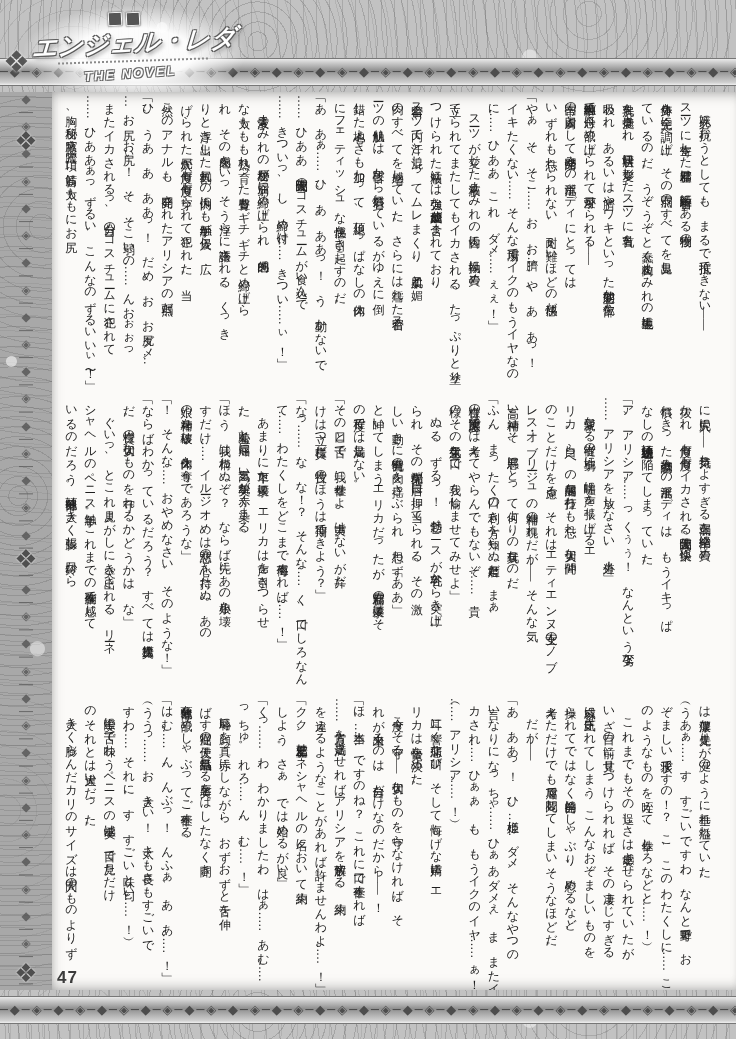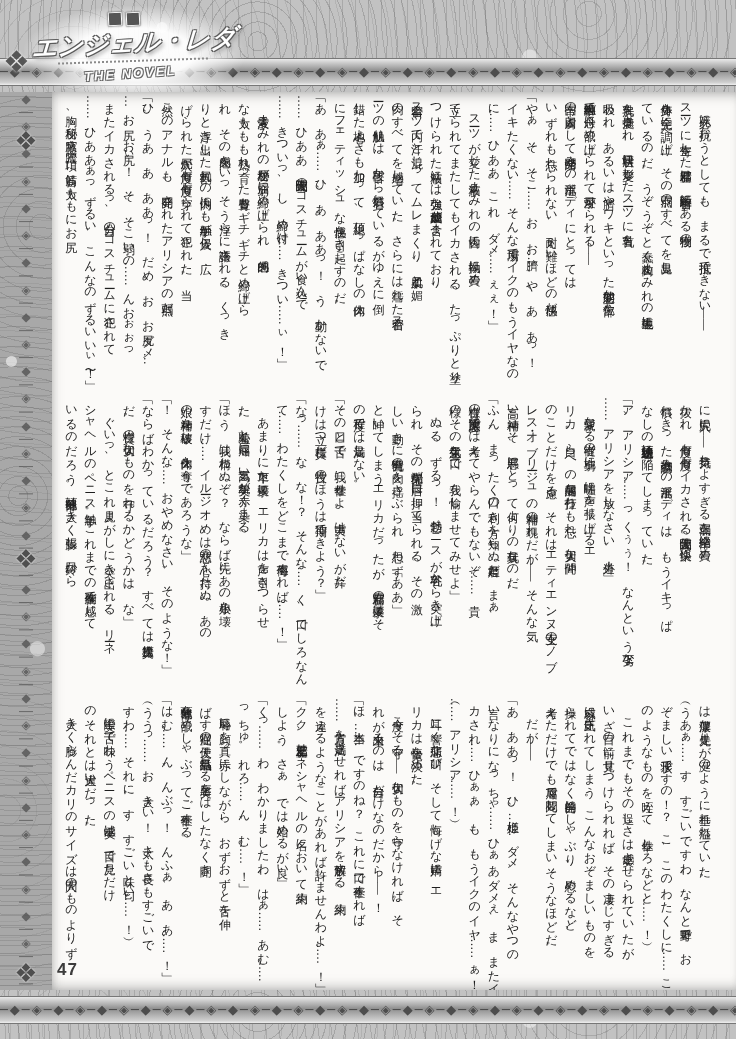--- a/index.html
+++ b/index.html
@@ -86,21 +86,21 @@
   }
   .band{
     position:absolute;right:22px;width:662px;height:303px;overflow:hidden;
     writing-mode:vertical-rl;white-space:pre-line;
     font-size:12px;line-height:19.2px;letter-spacing:-0.2px;color:#1e1e1e;
   }
   .band.b1{top:3px;}
   .band.b2{top:305px;}
   .band.b3{top:606px;}
   .pagenum{
-    position:absolute;left:5px;bottom:10px;
+    position:absolute;left:5px;bottom:2px;
     font-family:"Liberation Sans","DejaVu Sans",sans-serif;
     font-size:17px;font-weight:bold;color:#3c3c3c;letter-spacing:1px;
   }
 </style>
 </head>
 <body>
 
 <div class="page">
 
   <div class="header mosaic">

